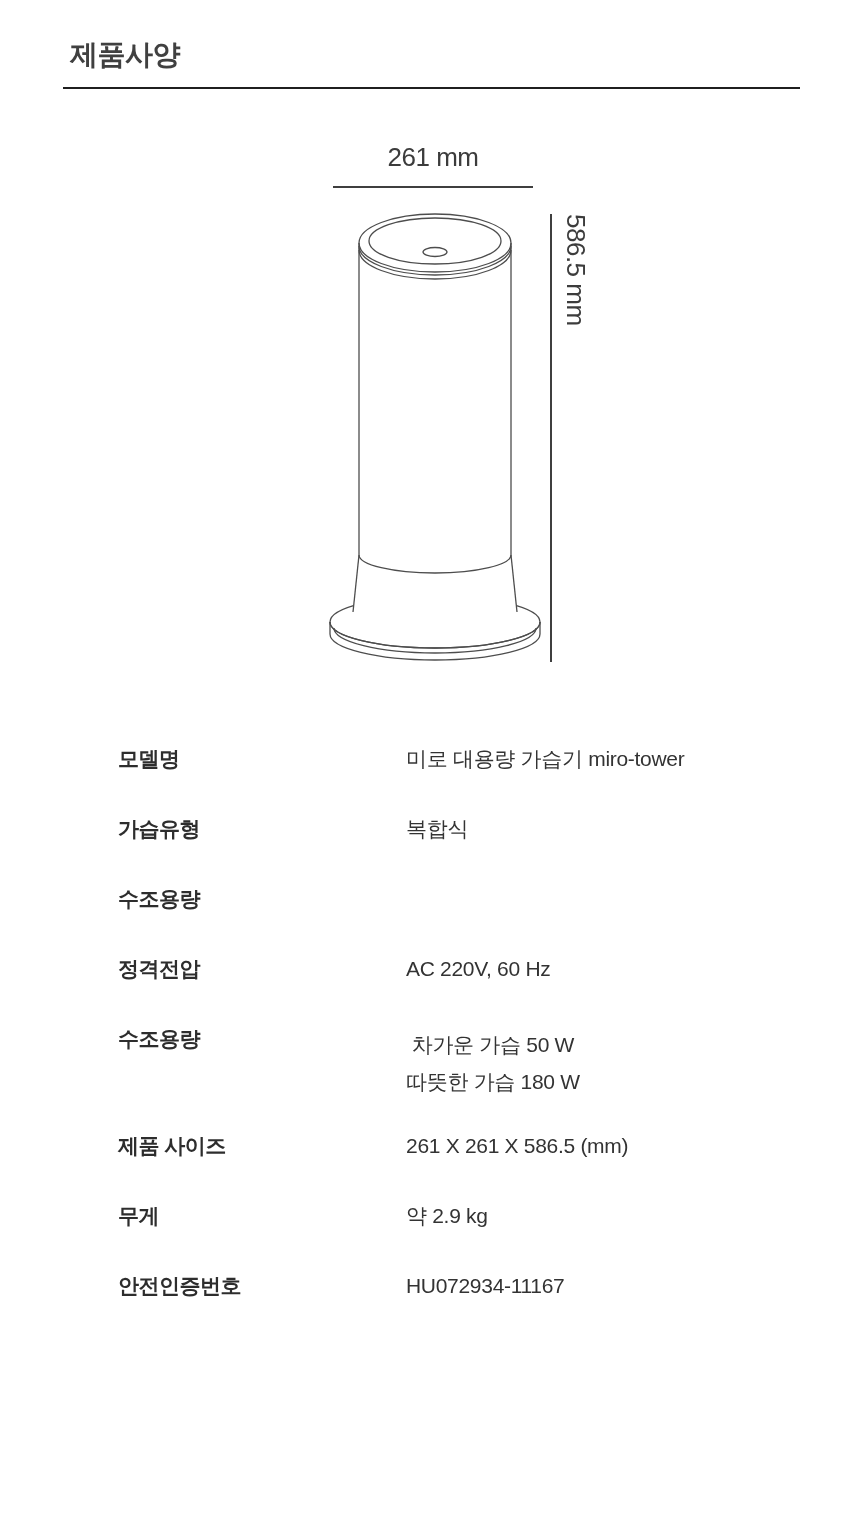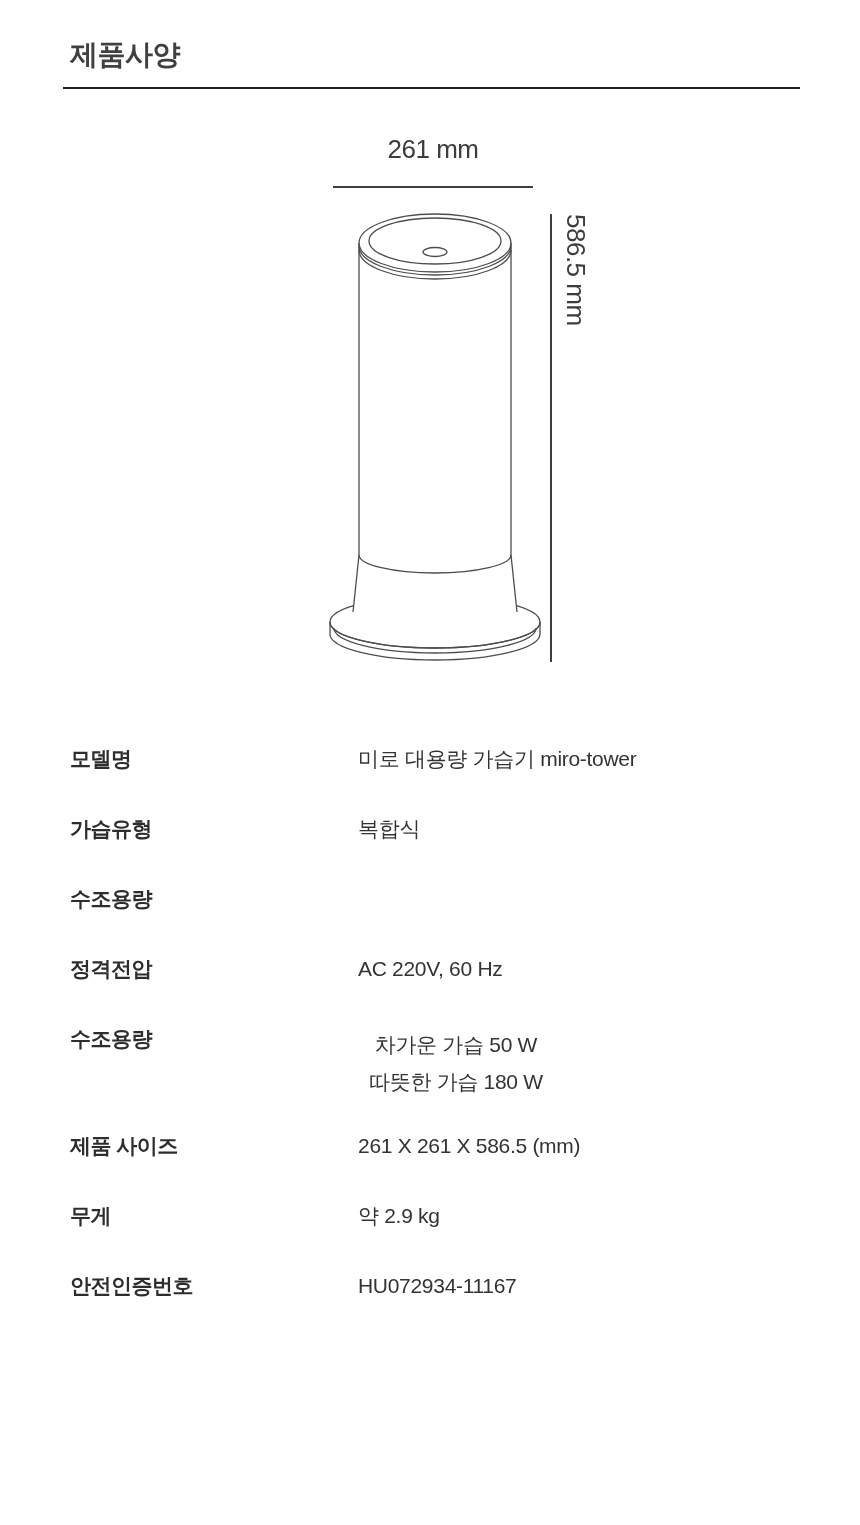--- a/index.html
+++ b/index.html
@@ -10,21 +10,21 @@
   }
   .page-title{
     position:absolute;left:70px;top:36px;
     font-size:28px;font-weight:bold;color:#404040;letter-spacing:-0.5px;
   }
   .title-rule{
     position:absolute;left:63px;top:87px;width:737px;height:2px;background:#1f1f1f;
   }
   
   .dim-width-label{
-    position:absolute;left:333px;top:134px;width:200px;text-align:center;
+    position:absolute;left:333px;top:142px;width:200px;text-align:center;
     font-size:26px;color:#3c3c3c;letter-spacing:-0.5px;
   }
   .dim-width-line{
     position:absolute;left:333px;top:186px;width:200px;height:2px;background:#3f3f3f;
   }
   .product-svg{position:absolute;left:320px;top:200px;}
   .dim-height-line{
     position:absolute;left:550px;top:214px;width:2px;height:448px;background:#3f3f3f;
   }
   .dim-height-label{
@@ -33,29 +33,30 @@
     writing-mode:vertical-rl;
     font-size:26px;color:#3c3c3c;letter-spacing:-0.5px;
   }
   
   .specs{position:absolute;left:70px;top:746px;width:730px;}
   .spec-row{display:flex;align-items:flex-start;}
   .spec-label{
     width:288px;flex:0 0 288px;
     font-size:21px;font-weight:bold;color:#2d2d2d;letter-spacing:-0.5px;
     line-height:26px;
+    margin-left:48px;
   }
   .spec-value{
     font-size:21px;color:#333;letter-spacing:-0.3px;line-height:26px;text-align:center;
   }
   .spec-note{
     display:block;font-size:17px;color:#b3b3b3;letter-spacing:-0.5px;
     margin-top:3px;line-height:22px;
   }
-  .two-line .line{display:block;line-height:37px;margin-left:11px;}
+  .two-line .line{display:block;line-height:37px;}
   .h70{min-height:70px;}
   .h107{min-height:107px;}
 </style>
 </head>
 <body>
 
 <div class="page-title">제품사양</div>
 <div class="title-rule"></div>
 
 <div class="dim-width-label">261 mm</div>

